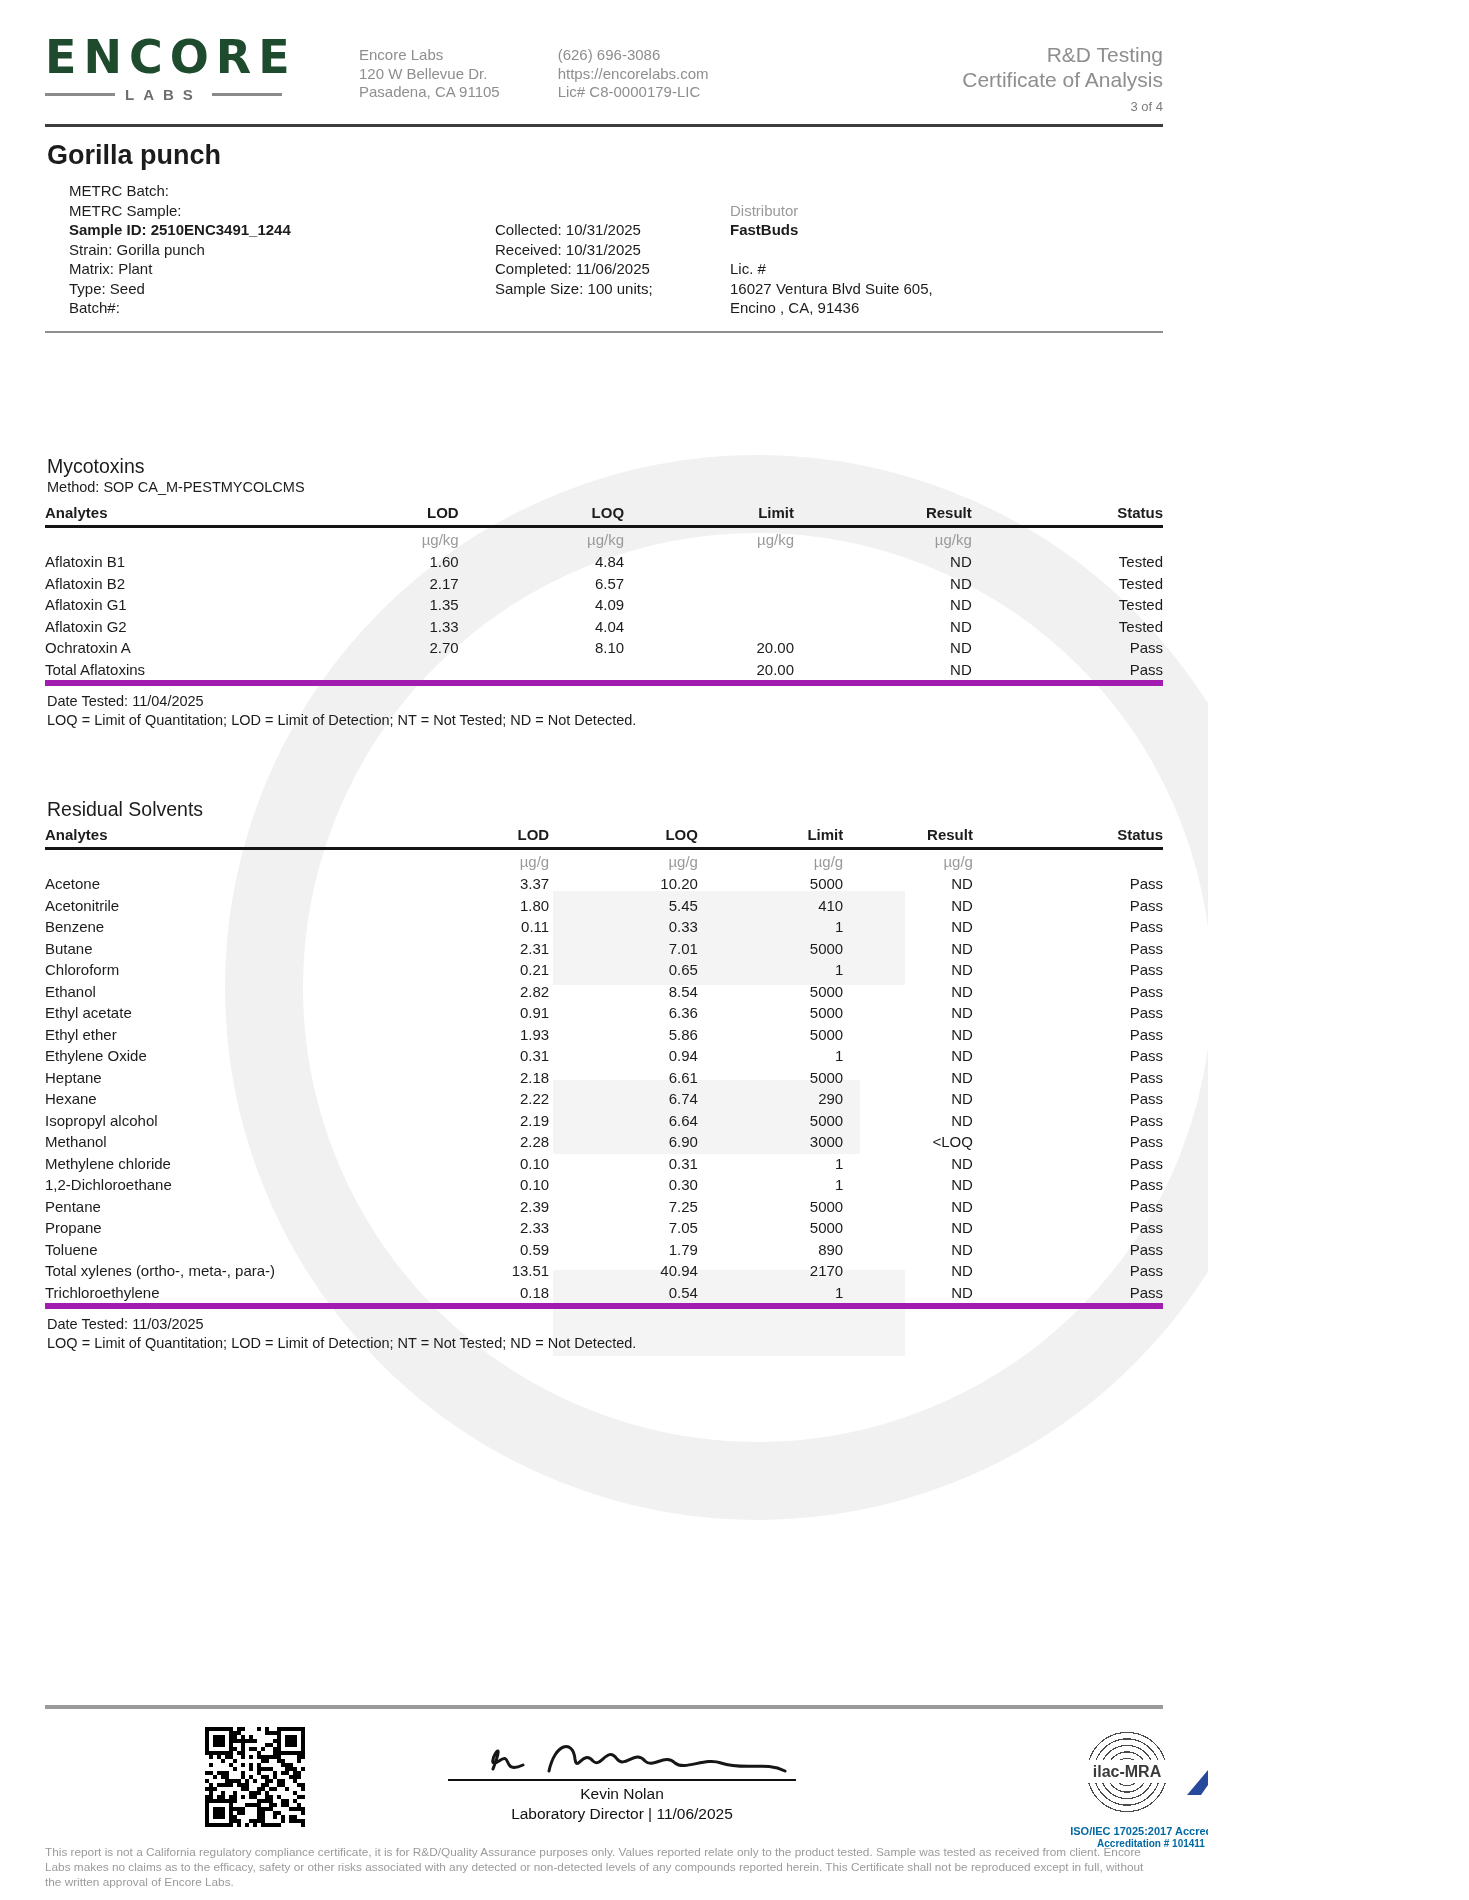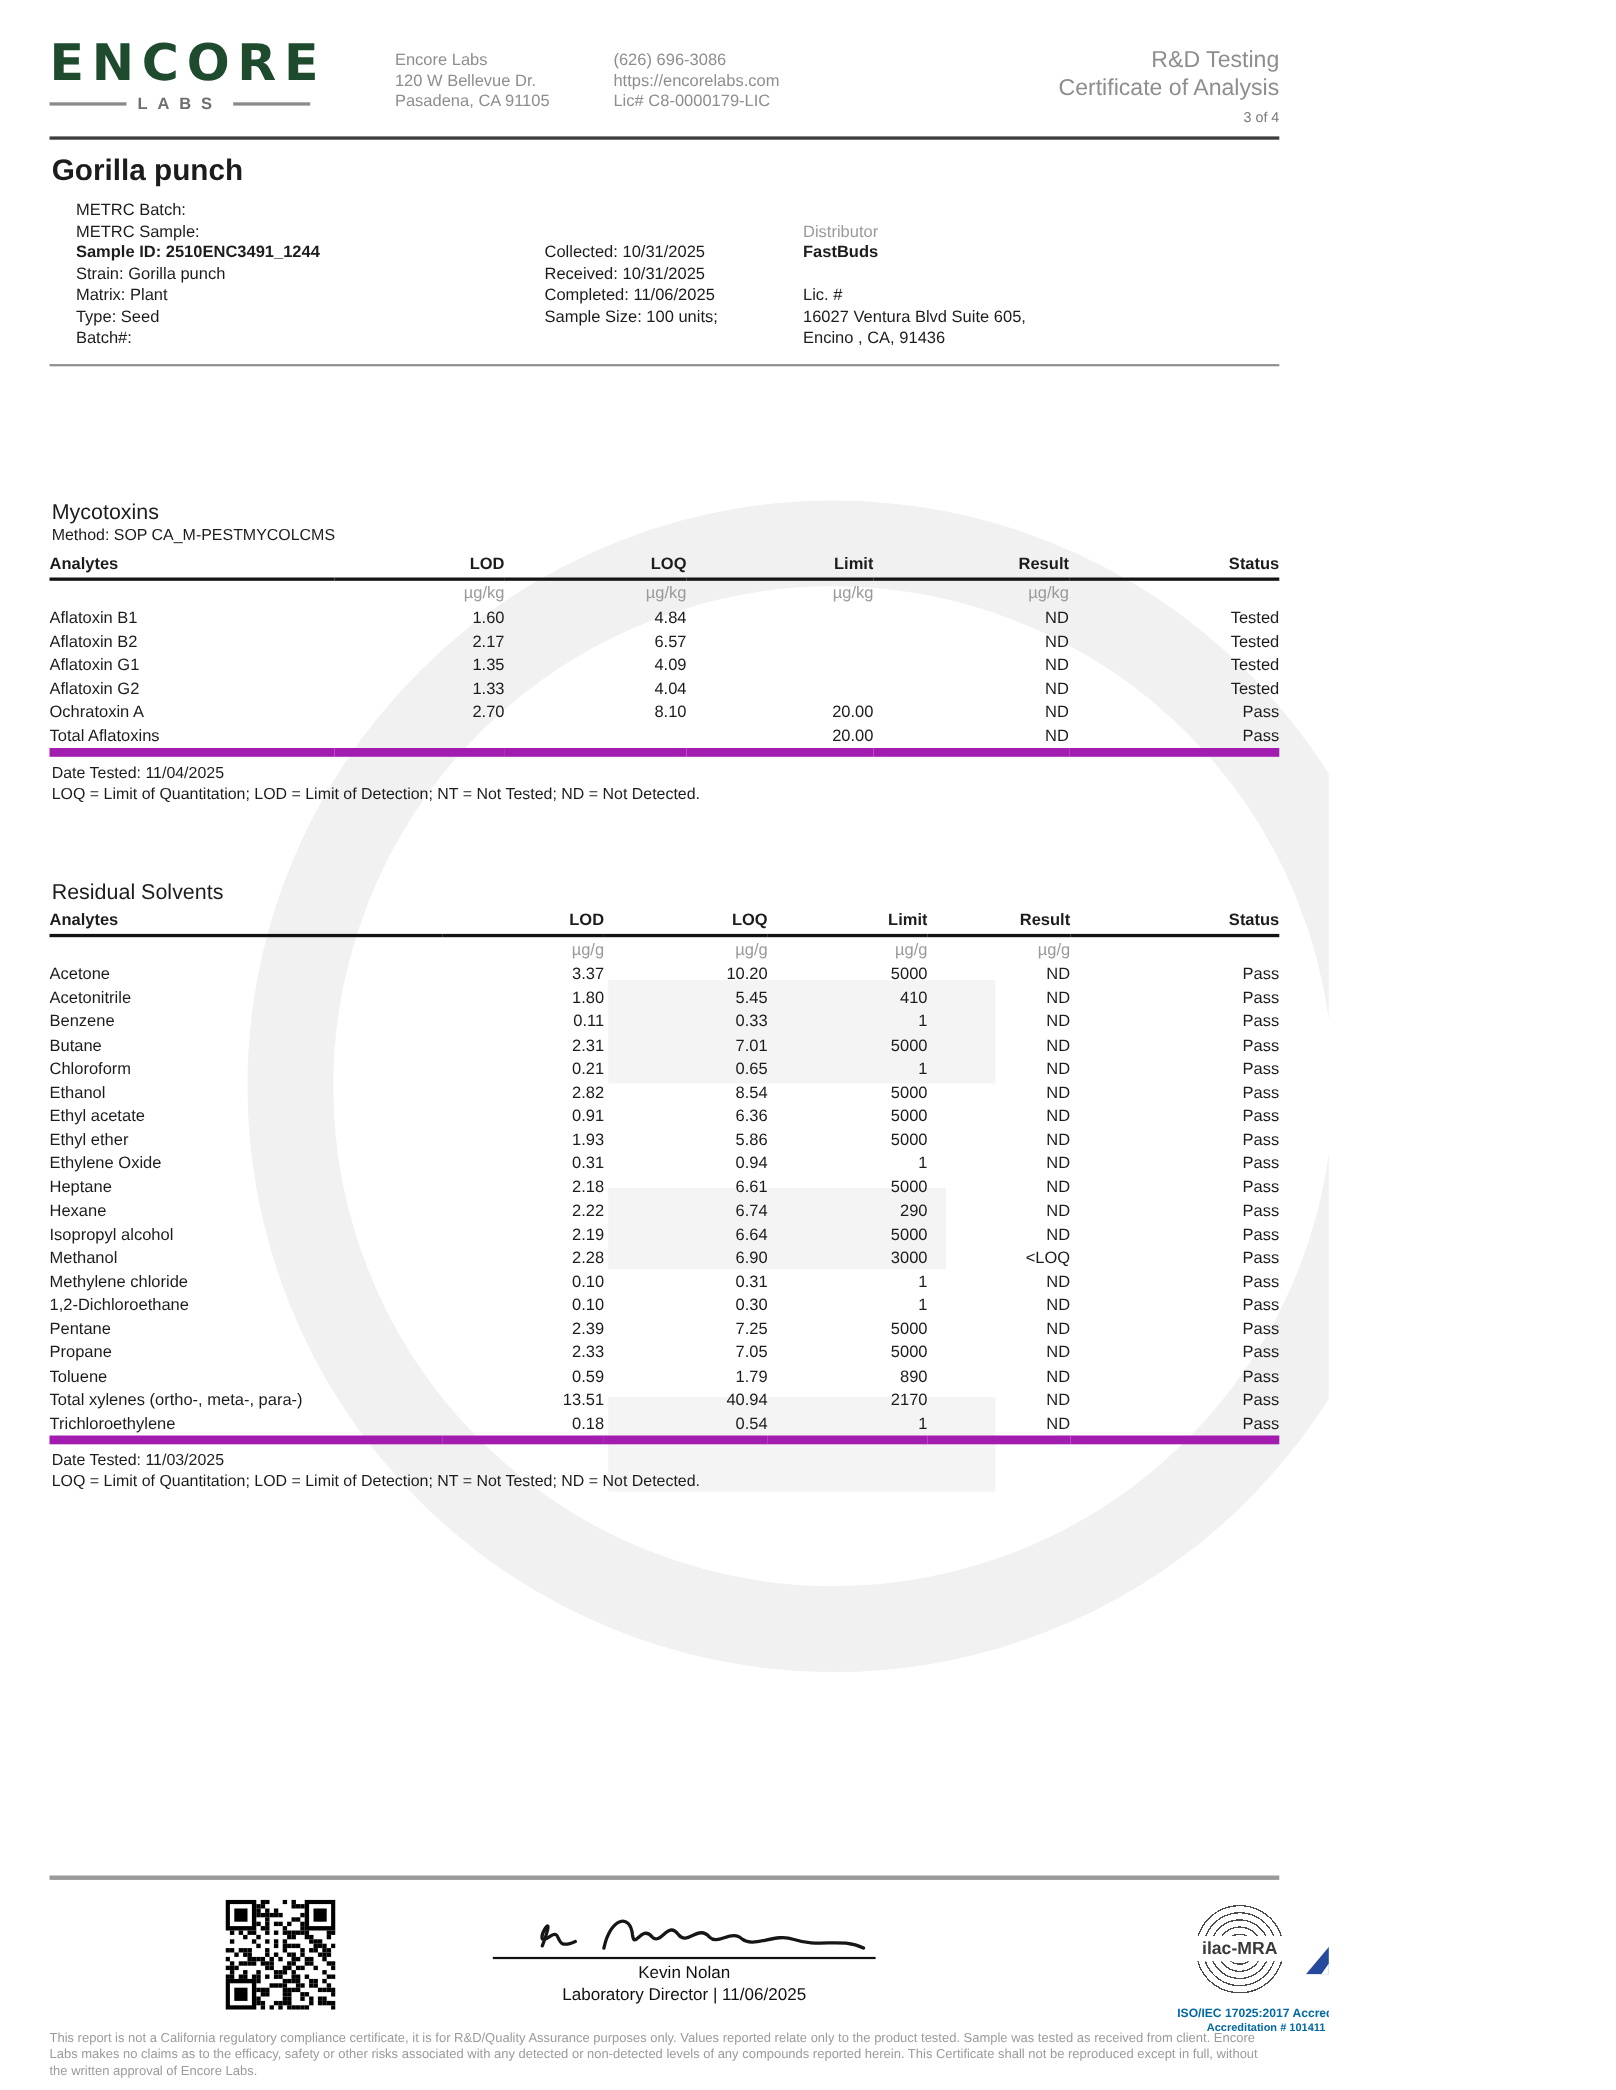--- a/index.html
+++ b/index.html
@@ -42,21 +42,21 @@
   .section h2{font-size:19.5px;font-weight:normal;margin:0 0 1px 2px;}
   .section .method{font-size:14.5px;margin:0 0 5px 2px;}
   #myco{margin-top:122px;}
   #solv{margin-top:70px;}
   table.results{width:100%;border-collapse:collapse;table-layout:fixed;font-size:15px;}
   .results td{padding:0;height:21.5px;vertical-align:middle;text-align:right;
               overflow:hidden;white-space:nowrap;}
   .results td:first-child{text-align:left;}
   .head-row td{font-weight:bold;border-bottom:3px solid #141414;height:25px;}
   .units-row td{color:#9a9a9a;height:23px;}
-  .data-body tr:last-child td{border-bottom:8px solid #a21caf;}
+  .data-body tr:last-child td{border-bottom:6px solid #a21caf;}
   .date-tested{font-size:14.5px;margin:7px 0 0 2px;}
   .footnote{font-size:14.5px;margin:3px 0 0 2px;}
   
   .footer{position:absolute;left:0;top:1705px;width:100%;z-index:1;}
   .footer-rule{margin:0 45px;border-bottom:4px solid #9a9a9a;}
   .qr{position:absolute;left:205px;top:22px;width:92px;height:92px;}
   .sig{position:absolute;left:448px;top:14px;width:348px;text-align:center;}
   .sig svg{display:block;margin:0 auto;}
   .sig-line{border-bottom:2px solid #111;margin-top:-4px;}
   .sig-name{font-size:15.5px;margin-top:4px;color:#111;}

